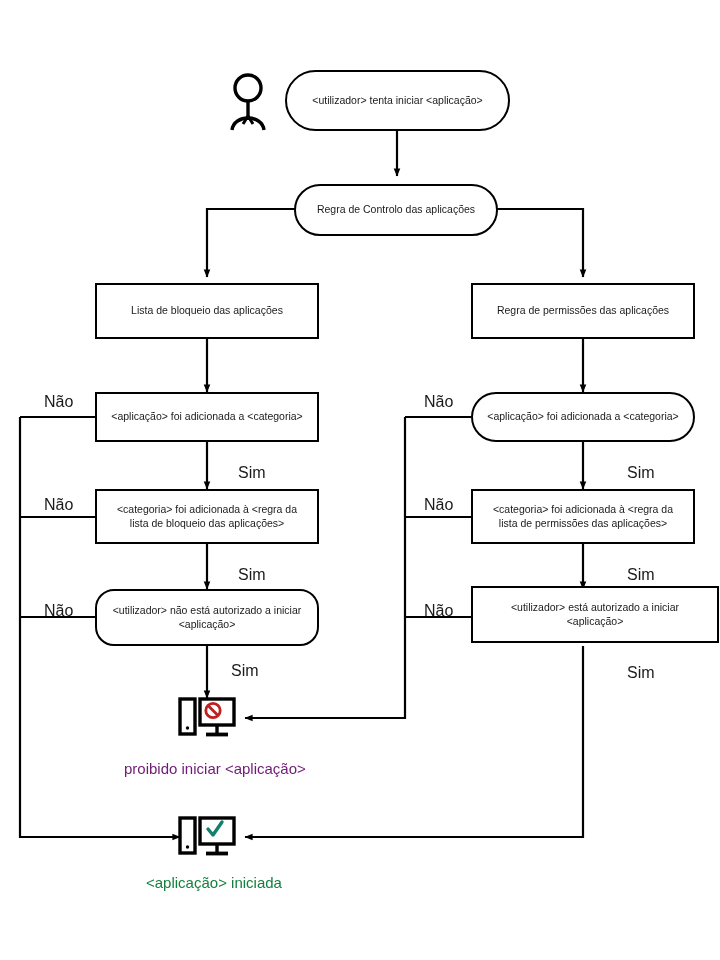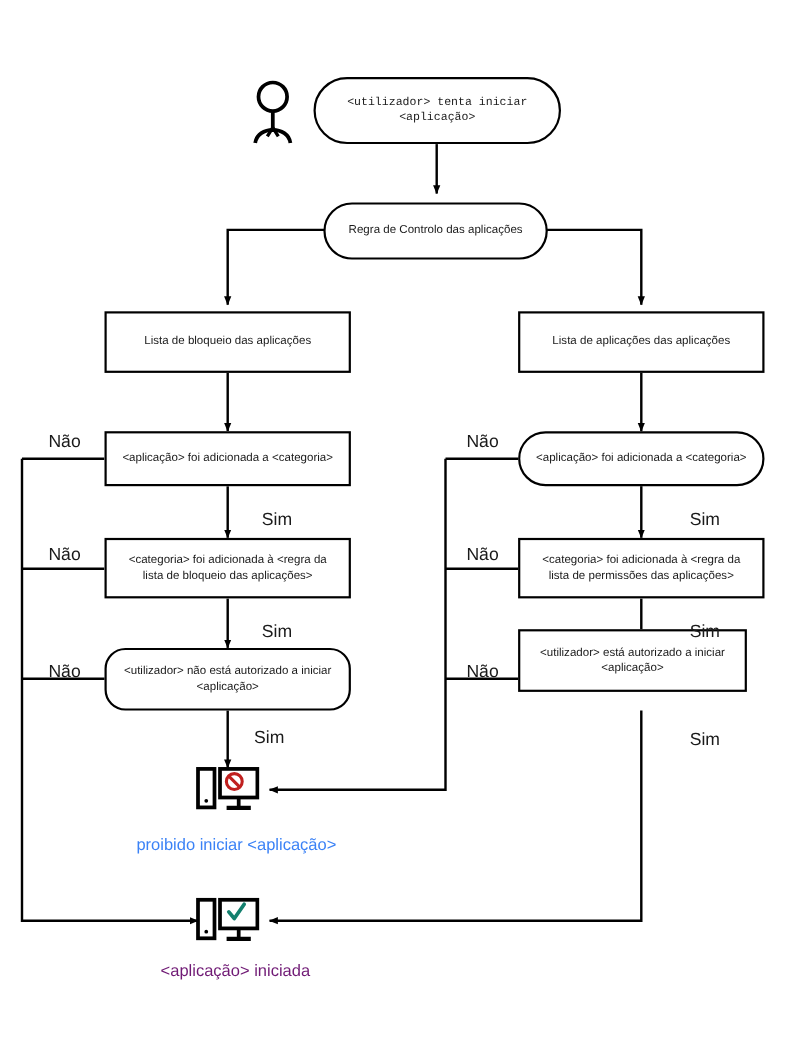--- a/index.html
+++ b/index.html
@@ -120,34 +120,34 @@
 
   <div class="actor" style="left:222px; top:72px;">
     <svg width="52" height="62" viewBox="0 0 52 62" xmlns="http://www.w3.org/2000/svg">
       <circle cx="26" cy="16" r="13" fill="none" stroke="#000000" stroke-width="3.4"></circle>
       <path d="M26,29 L26,48" stroke="#000000" stroke-width="3.4" fill="none"></path>
       <path d="M10,58 C12,42 40,42 42,58" stroke="#000000" stroke-width="3.4" fill="none"></path>
       <path d="M26,44 L21,52 M26,44 L31,52" stroke="#000000" stroke-width="3" fill="none"></path>
     </svg>
   </div>
 
-  <div class="node stadium t-small" style="left:285px; top:70px; width:225px; height:61px;font-family:Liberation Mono, monospace;">
+  <div class="node stadium t-small" style="left:285px; top:70px; width:225px; height:61px;">
     <span class="txt">&lt;utilizador&gt; tenta iniciar &lt;aplicação&gt;</span>
   </div>
 
   <div class="node stadium t-small" style="left:294px; top:184px; width:204px; height:52px;">
     <span class="txt">Regra de Controlo das aplicações</span>
   </div>
 
   <div class="node rect t-small" style="left:95px; top:283px; width:224px; height:56px;">
     <span class="txt">Lista de bloqueio das aplicações</span>
   </div>
 
   <div class="node rect t-small" style="left:471px; top:283px; width:224px; height:56px;">
-    <span class="txt">Lista de aplicações das aplicações</span>
+    <span class="txt">Regra de permissões das aplicações</span>
   </div>
 
   <div class="node rect t-small" style="left:95px; top:392px; width:224px; height:50px;">
     <span class="txt">&lt;aplicação&gt; foi adicionada a &lt;categoria&gt;</span>
   </div>
 
   <div class="node stadium t-small" style="left:471px; top:392px; width:224px; height:50px;">
     <span class="txt">&lt;aplicação&gt; foi adicionada a &lt;categoria&gt;</span>
   </div>
 
@@ -159,21 +159,21 @@
   <div class="node rect t-small" style="left:471px; top:489px; width:224px; height:55px;">
     <span class="txt">&lt;categoria&gt; foi adicionada à &lt;regra da
 lista de permissões das aplicações&gt;</span>
   </div>
 
   <div class="node rect t-small" style="left:95px; top:589px; width:224px; height:57px;border-radius:19px;">
     <span class="txt">&lt;utilizador&gt; não está autorizado a iniciar
 &lt;aplicação&gt;</span>
   </div>
 
-  <div class="node rect t-small" style="left:471px; top:572px; width:208px; height:57px;">
+  <div class="node rect t-small" style="left:471px; top:586px; width:248px; height:57px;">
     <span class="txt">&lt;utilizador&gt; está autorizado a iniciar
 &lt;aplicação&gt;</span>
   </div>
 
   <div class="elabel" style="left:44px; top:381px;">Não</div>
   <div class="elabel" style="left:44px; top:484px;">Não</div>
   <div class="elabel" style="left:44px; top:590px;">Não</div>
 
   <div class="elabel" style="left:238px; top:452px;">Sim</div>
   <div class="elabel" style="left:238px; top:554px;">Sim</div>
@@ -195,29 +195,29 @@
 
       <rect x="22" y="4" width="34" height="26" fill="#ffffff" stroke="#000000" stroke-width="3.4"></rect>
       <path d="M39,30 L39,38" stroke="#000000" stroke-width="3.4"></path>
       <path d="M28,39.5 L50,39.5" stroke="#000000" stroke-width="3.8"></path>
 
       <circle cx="35" cy="15.5" r="7.2" fill="none" stroke="#c0201f" stroke-width="2.8"></circle>
       <path d="M30,10.5 L40,20.5" stroke="#c0201f" stroke-width="2.8"></path>
     </svg>
   </div>
 
-  <div class="caption" style="left:124px; top:760px; color:#3b82f6;">proibido iniciar &lt;aplicação&gt;</div>
+  <div class="caption" style="left:124px; top:760px; color:#701a75;">proibido iniciar &lt;aplicação&gt;</div>
 
   <div class="endicon" style="left:178px; top:814px;">
     <svg width="58" height="46" viewBox="0 0 58 46" xmlns="http://www.w3.org/2000/svg">
       <rect x="2" y="4" width="15" height="35" fill="#ffffff" stroke="#000000" stroke-width="3.4"></rect>
       <circle cx="9.5" cy="33" r="1.7" fill="#000000"></circle>
       <rect x="22" y="4" width="34" height="26" fill="#ffffff" stroke="#000000" stroke-width="3.4"></rect>
       <path d="M39,30 L39,38" stroke="#000000" stroke-width="3.4"></path>
       <path d="M28,39.5 L50,39.5" stroke="#000000" stroke-width="3.8"></path>
 
       <path d="M30,15 L35,21 L44,8" fill="none" stroke="#13806e" stroke-width="3.4" stroke-linecap="round" stroke-linejoin="round"></path>
     </svg>
   </div>
 
-  <div class="caption" style="left:146px; top:874px; color:#701a75;">&lt;aplicação&gt; iniciada</div>
+  <div class="caption" style="left:146px; top:874px; color:#15803d;">&lt;aplicação&gt; iniciada</div>
 
 </div>
 
 </body></html>

